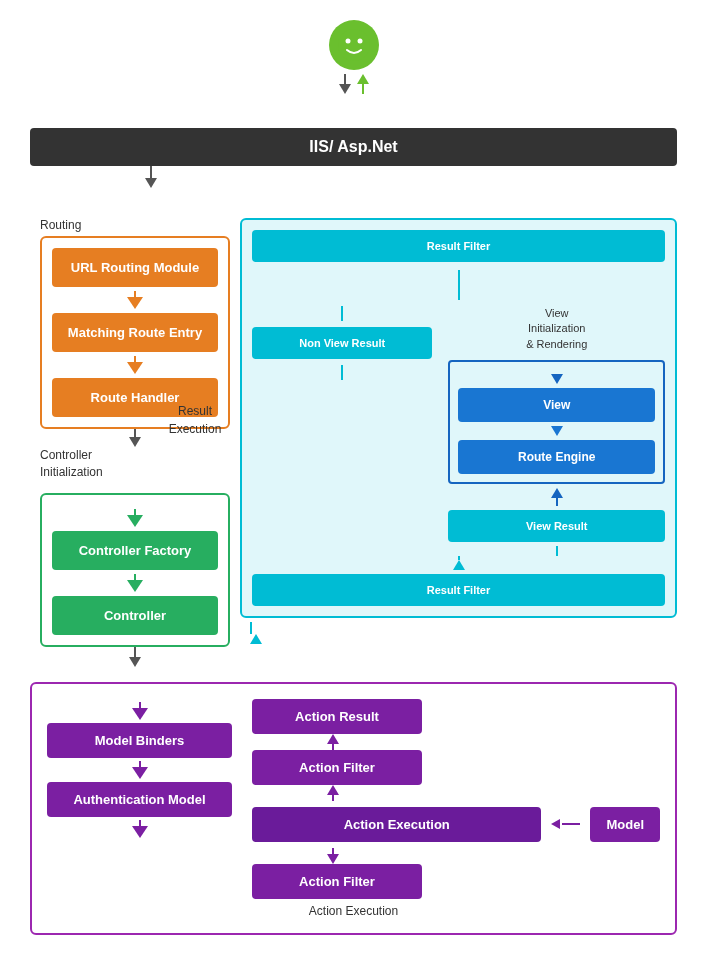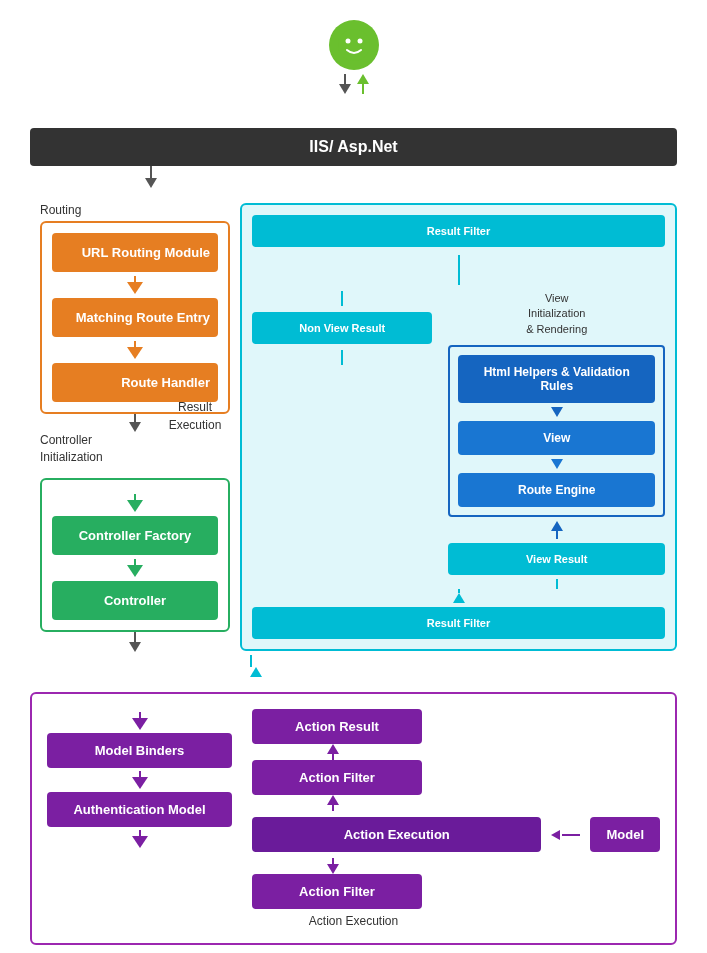--- a/index.html
+++ b/index.html
@@ -52,21 +52,21 @@
       border-left: 8px solid transparent;
       border-right: 8px solid transparent;
       border-top: 12px solid #e67e22;
       margin: 0 auto;
     }
 
     
     .main-layout {
       display: flex;
       gap: 10px;
-      margin-top: 15px;
+      margin-top: 30px;
       position: relative;
     }
 
     
     .left-col {
       width: 200px;
       flex-shrink: 0;
       position: relative;
     }
 
@@ -79,21 +79,21 @@
     
     .orange-section {
       border: 2px solid #e67e22;
       border-radius: 6px;
       padding: 10px;
       position: relative;
     }
     .orange-box {
       background: #e67e22;
       color: #fff;
-      text-align: right;
+      text-align: center;
       padding: 12px 8px;
       border-radius: 4px;
       font-size: 13px;
       font-weight: bold;
     }
     .arrow-connector-orange {
       display: flex;
       justify-content: center;
       padding: 4px 0;
     }
@@ -371,22 +371,20 @@
             <div class="cyan-box" style="background:#00bcd4;">Non View Result</div>
             <div style="display:flex;flex-direction:column;align-items:center;margin-top:6px;">
               <div style="width:2px;height:15px;background:#00bcd4;"></div>
             </div>
           </div>
 
           <div style="flex:1.2;padding-left:6px;">
             <div style="font-size:11px;color:#333;text-align:center;line-height:1.4;margin-bottom:6px;">View<br>Initialization<br>&amp; Rendering</div>
 
             <div class="view-inner-section">
-              <div class="blue-box">Html Helpers &amp;
-Validation Rules</div>
               <div style="display:flex;justify-content:center;margin:4px 0;">
                 <div style="width:0;height:0;border-left:6px solid transparent;border-right:6px solid transparent;border-top:10px solid #1565c0;"></div>
               </div>
               <div class="blue-box-light">View</div>
               <div style="display:flex;justify-content:center;margin:4px 0;">
                 <div style="width:0;height:0;border-left:6px solid transparent;border-right:6px solid transparent;border-top:10px solid #1976d2;"></div>
               </div>
               <div class="blue-box-light">Route Engine</div>
             </div>
 

